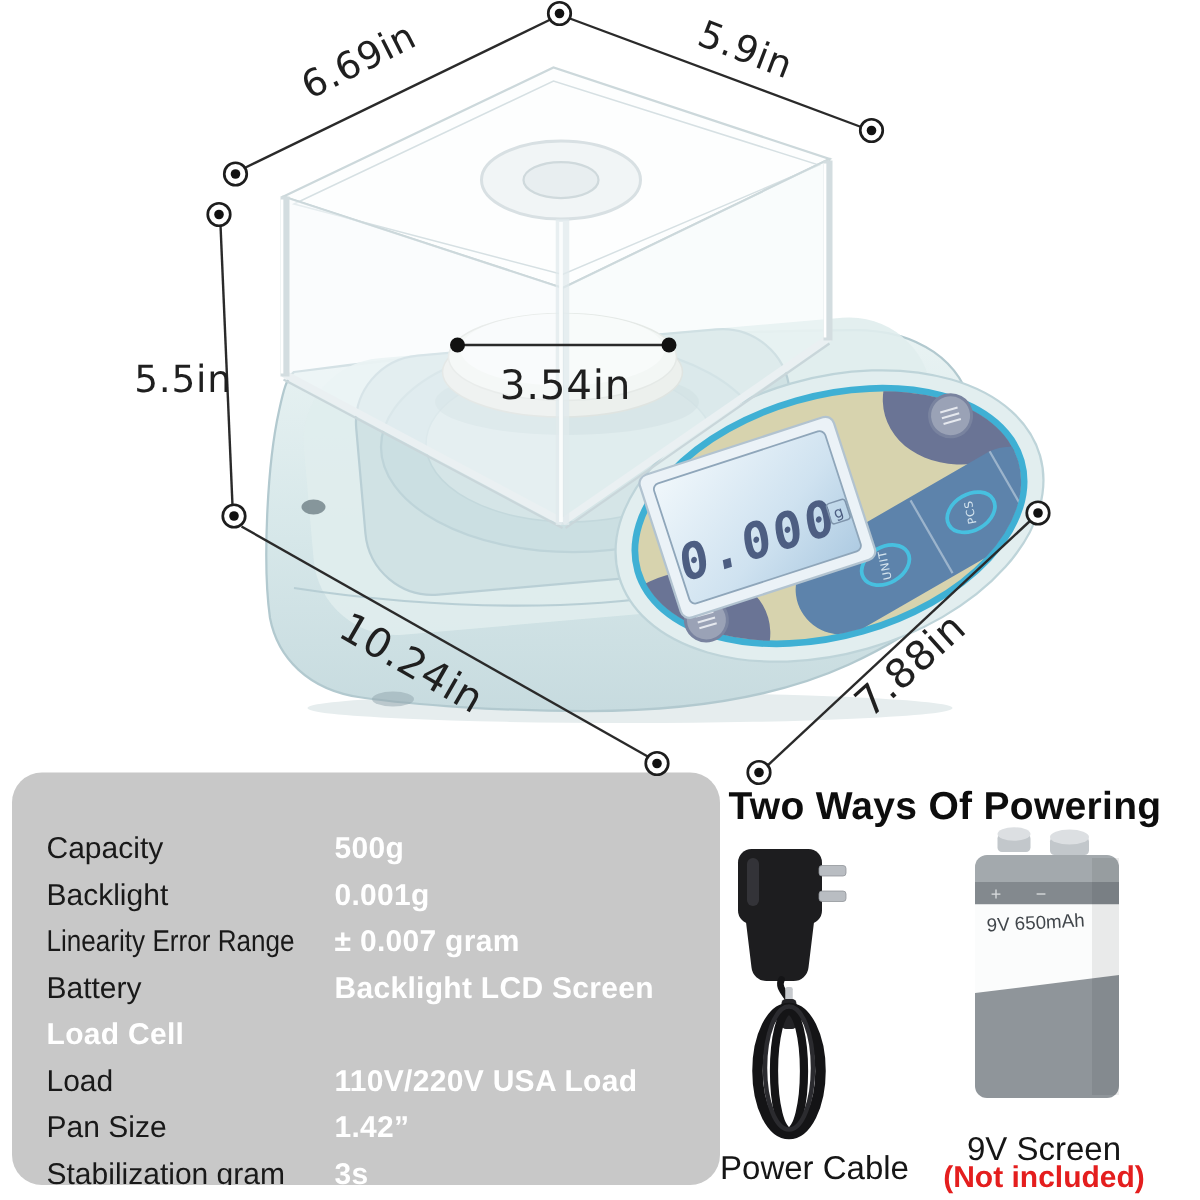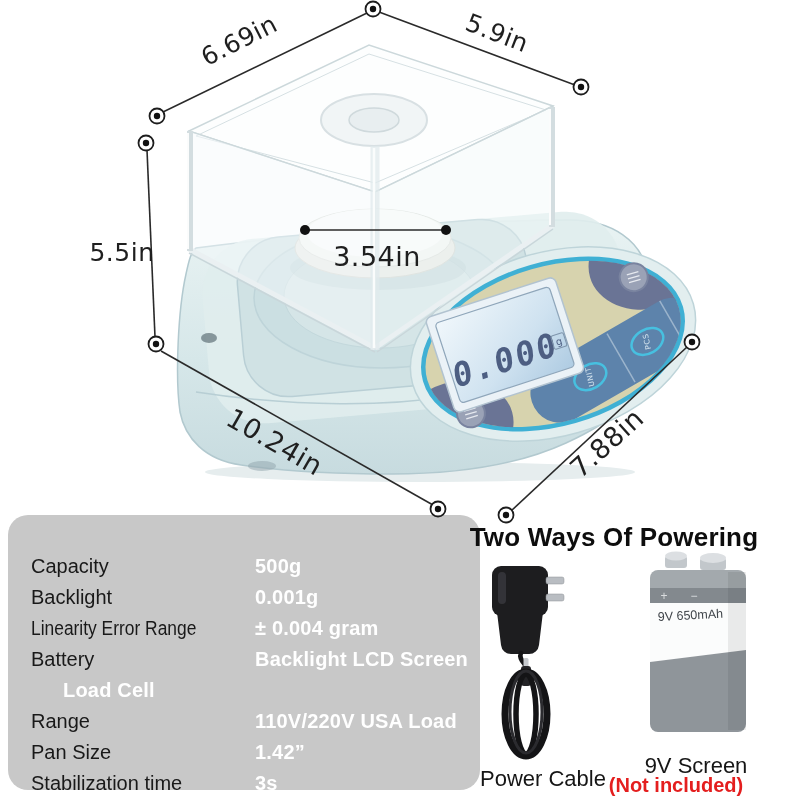--- a/index.html
+++ b/index.html
@@ -7,65 +7,65 @@
          font-family:"Liberation Sans",sans-serif;}
   .overlay-svg{position:absolute;left:0;top:0;z-index:2;pointer-events:none;}
   
   .spec-card{position:absolute;left:8px;top:515px;width:472px;height:275px;z-index:1;
              background:#c8c8c8;border-radius:20px;box-sizing:border-box;
              padding:36px 4px 0 23px;overflow:hidden;}
   .spec-row{height:31px;display:flex;align-items:center;white-space:nowrap;}
   .spec-label{display:inline-block;width:192px;font-size:20px;color:#191919;
               transform-origin:left center;flex:0 0 192px;}
   .spec-label.cond{transform:scaleX(0.87);}
-  .spec-value{font-size:20px;font-weight:700;color:#ffffff;letter-spacing:.2px;margin-left:32px;}
+  .spec-value{font-size:20px;font-weight:700;color:#ffffff;letter-spacing:.2px;}
   
-  .pow-heading{position:absolute;left:462px;top:522px;width:304px;z-index:1;
+  .pow-heading{position:absolute;left:478px;top:522px;width:304px;z-index:1;
                font-size:26px;font-weight:700;color:#0d0d0d;text-align:center;
                letter-spacing:.2px;}
   .cap{position:absolute;z-index:1;text-align:center;color:#161616;}
   .cap-cable{left:459px;top:766px;width:168px;font-size:22px;}
   .cap-batt{left:612px;top:753px;width:168px;font-size:22px;}
-  .cap-note{left:592px;top:774px;width:168px;font-size:20px;font-weight:800;color:#e41e1e;}
+  .cap-note{left:612px;top:774px;width:168px;font-size:20px;font-weight:800;color:#e41e1e;}
 </style>
 </head>
 <body>
 
 <div class="stage">
 
   <div class="spec-card">
     <div class="spec-row">
       <span class="spec-label">Capacity</span>
       <span class="spec-value">500g</span>
     </div>
     <div class="spec-row">
       <span class="spec-label">Backlight</span>
       <span class="spec-value">0.001g</span>
     </div>
     <div class="spec-row">
       <span class="spec-label cond">Linearity Error Range</span>
-      <span class="spec-value">± 0.004 gram</span>
+      <span class="spec-value">± 0.007 gram</span>
     </div>
     <div class="spec-row">
       <span class="spec-label">Battery</span>
       <span class="spec-value">Backlight LCD Screen</span>
     </div>
     <div class="spec-row">
       <span class="spec-value">Load Cell</span>
     </div>
     <div class="spec-row">
-      <span class="spec-label">Range</span>
+      <span class="spec-label">Load</span>
       <span class="spec-value">110V/220V USA Load</span>
     </div>
     <div class="spec-row">
       <span class="spec-label">Pan Size</span>
       <span class="spec-value">1.42”</span>
     </div>
     <div class="spec-row">
-      <span class="spec-label">Stabilization time</span>
+      <span class="spec-label">Stabilization gram</span>
       <span class="spec-value">3s</span>
     </div>
   </div>
 
   <div class="pow-heading">Two Ways Of Powering</div>
   <div class="cap cap-cable">Power Cable</div>
   <div class="cap cap-batt">9V Screen</div>
   <div class="cap cap-note">(Not included)</div>
 
   <svg class="overlay-svg" width="800" height="800" viewBox="0 0 800 800">

